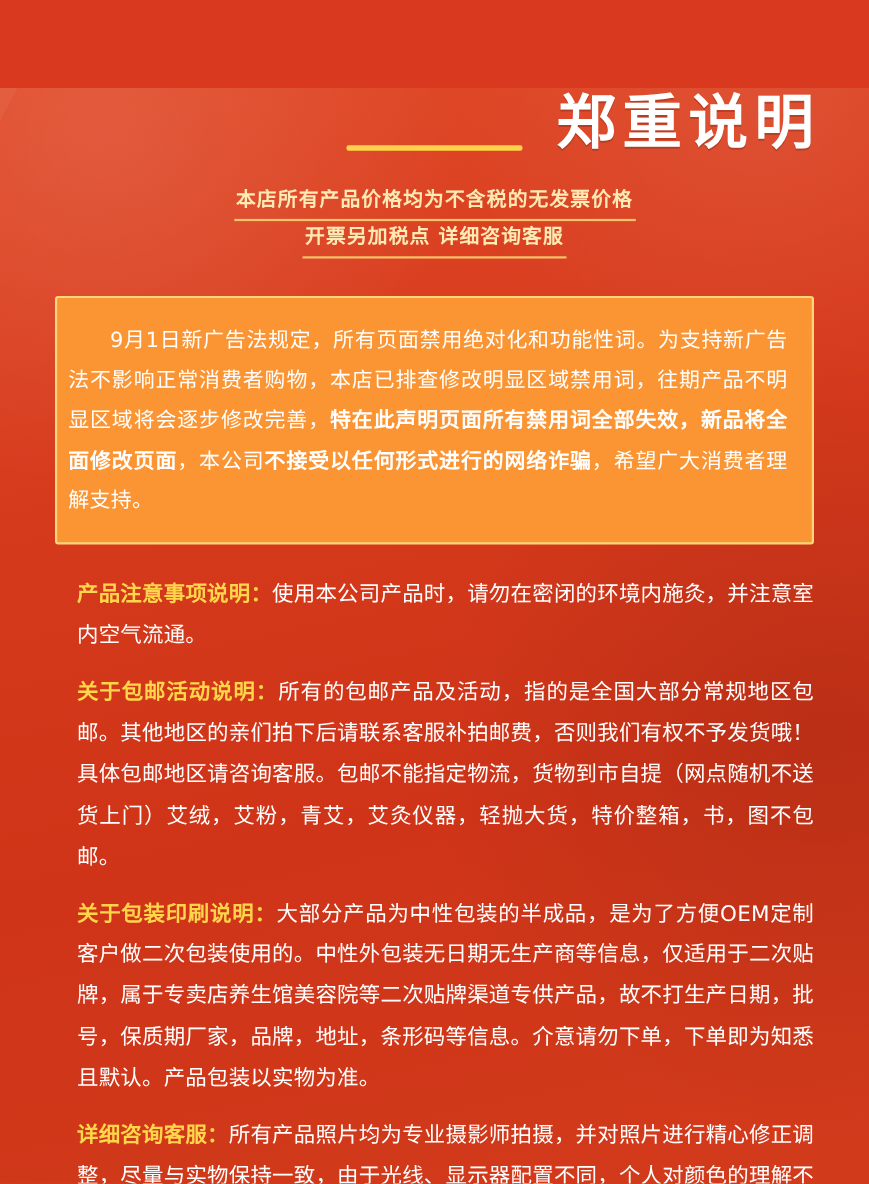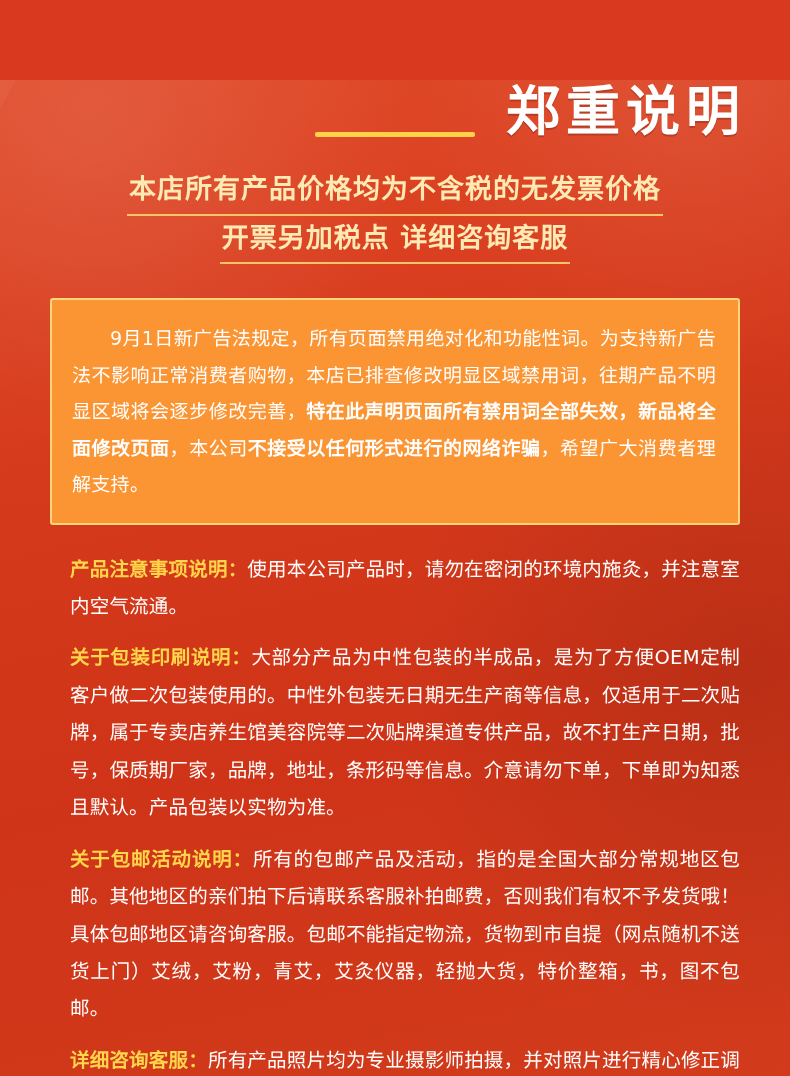--- a/index.html
+++ b/index.html
@@ -64,36 +64,36 @@
     text-shadow: 0 2px 0 rgba(0,0,0,0.18);
     line-height: 1.2;
   }
 
   .subtitle-block {
     margin-top: 22px;
     text-align: center;
     color: #ffe9b0;
   }
   .subtitle-line {
-    font-size: 27px;
+    font-size: 18px;
     font-weight: 700;
     line-height: 1.62;
     letter-spacing: 1px;
     color: #ffeab3;
     display: inline-block;
     border-bottom: 2px solid #f7c46a;
     padding: 0 2px 3px 2px;
   }
 
   .notice-box {
     margin: 34px 6px 0 6px;
     background: #fb9432;
     border: 2px solid #ffd77a;
     border-radius: 3px;
-    padding: 20px 22px 20px 20px;
+    padding: 20px 22px 20px 10px;
     color: #ffffff;
     font-size: 19px;
     line-height: 1.92;
     text-align: justify;
     letter-spacing: 0.3px;
   }
   .notice-box .strong {
     font-weight: 700;
     color: #ffffff;
   }
@@ -139,25 +139,25 @@
       <span class="indent"></span><span>9月1日新广告法规定，所有页面禁用绝对化和功能性词。为支持新广告法不影响正常消费者购物，本店已排查修改明显区域禁用词，往期产品不明显区域将会逐步修改完善，</span><span class="strong">特在此声明页面所有禁用词全部失效，新品将全面修改页面</span><span>，本公司</span><span class="strong">不接受以任何形式进行的网络诈骗</span><span>，希望广大消费者理解支持。</span>
     </div>
 
     <div class="sections">
 
       <div class="section">
         <span class="lead">产品注意事项说明：</span><span>使用本公司产品时，请勿在密闭的环境内施灸，并注意室内空气流通。</span>
       </div>
 
       <div class="section">
-        <span class="lead">关于包装印刷说明：</span><span>大部分产品为中性包装的半成品，是为了方便OEM定制客户做二次包装使用的。中性外包装无日期无生产商等信息，仅适用于二次贴牌，属于专卖店养生馆美容院等二次贴牌渠道专供产品，故不打生产日期，批号，保质期厂家，品牌，地址，条形码等信息。介意请勿下单，下单即为知悉且默认。产品包装以实物为准。</span>
+        <span class="lead">关于包邮活动说明：</span><span>所有的包邮产品及活动，指的是全国大部分常规地区包邮。其他地区的亲们拍下后请联系客服补拍邮费，否则我们有权不予发货哦！ 具体包邮地区请咨询客服。包邮不能指定物流，货物到市自提（网点随机不送货上门）艾绒，艾粉，青艾，艾灸仪器，轻抛大货，特价整箱，书，图不包邮。</span>
       </div>
 
       <div class="section">
-        <span class="lead">关于包邮活动说明：</span><span>所有的包邮产品及活动，指的是全国大部分常规地区包邮。其他地区的亲们拍下后请联系客服补拍邮费，否则我们有权不予发货哦！ 具体包邮地区请咨询客服。包邮不能指定物流，货物到市自提（网点随机不送货上门）艾绒，艾粉，青艾，艾灸仪器，轻抛大货，特价整箱，书，图不包邮。</span>
+        <span class="lead">关于包装印刷说明：</span><span>大部分产品为中性包装的半成品，是为了方便OEM定制客户做二次包装使用的。中性外包装无日期无生产商等信息，仅适用于二次贴牌，属于专卖店养生馆美容院等二次贴牌渠道专供产品，故不打生产日期，批号，保质期厂家，品牌，地址，条形码等信息。介意请勿下单，下单即为知悉且默认。产品包装以实物为准。</span>
       </div>
 
       <div class="section">
         <span class="lead">详细咨询客服：</span><span>所有产品照片均为专业摄影师拍摄，并对照片进行精心修正调整，尽量与实物保持一致，由于光线、显示器配置不同，个人对颜色的理解不同造成的色差难以避免，这类问题不属于产品质量问题。</span>
       </div>
 
     </div>
 
   </div>
 </div>

